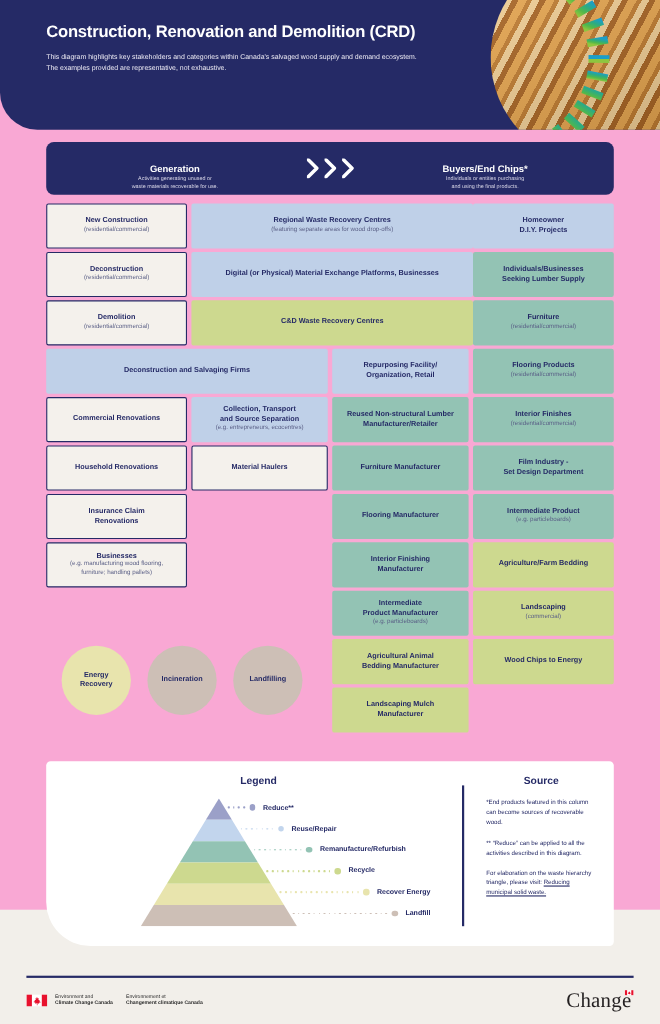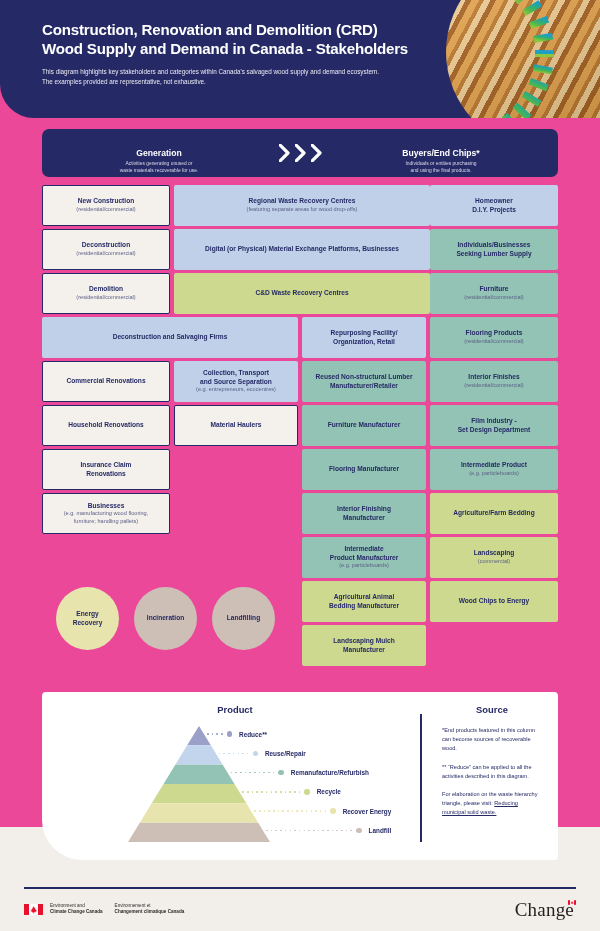--- a/index.html
+++ b/index.html
@@ -2,21 +2,21 @@
 <html><head>
 <meta charset="utf-8">
 <style>
   * { box-sizing: border-box; margin: 0; padding: 0; }
   html, body {
     width: 600px; height: 931px;
     background: #f2efea;
     font-family: "Liberation Sans", sans-serif;
     overflow: hidden;
   }
-  #page { position: relative; width: 600px; height: 827px; background: #ec4899; }
+  #page { position: relative; width: 600px; height: 827px; background: #f9a8d4; }
 
   
   .header {
     position: absolute; left: 0; top: 0; width: 600px; height: 118px;
     background: #252a66;
     border-bottom-left-radius: 34px;
     overflow: hidden;
   }
   .header-inner { position: absolute; left: 42px; top: 20px; width: 400px; }
   .header h1 {
@@ -148,21 +148,20 @@
           <line x1="140.65363831057812" y1="174.3744771167212" x2="149.3384989246933" y2="191.27338820925587" stroke="url(#arcg)" stroke-width="7"></line>
           <line x1="127.54448016166877" y1="179.67092080750126" x2="133.03608430361373" y2="197.8599912606105" stroke="url(#arcg)" stroke-width="7"></line>
           <line x1="113.69457671209338" y1="182.51389769452652" x2="115.81248642401357" y2="201.39548815857785" stroke="url(#arcg)" stroke-width="7"></line>
           <line x1="99.55899504795822" y1="182.8099959202663" x2="98.23362204681985" y2="201.76371287520294" stroke="url(#arcg)" stroke-width="7"></line>
           <line x1="85.60218880114132" y1="180.54948656803322" x2="80.87708094500908" y2="198.95256662947722" stroke="url(#arcg)" stroke-width="7"></line>
         </g>
     </svg>
     <div class="header-inner">
       <h1>
         <span>Construction, Renovation and Demolition (CRD)</span><br>
-        <span>Wood Supply and Demand in Canada - Stakeholders</span>
       </h1>
       <div class="subtitle">
         <span>This diagram highlights key stakeholders and categories within Canada's salvaged wood supply and demand ecosystem.</span><br>
         <span>The examples provided are representative, not exhaustive.</span>
       </div>
     </div>
   </div>
 
   <div class="flowbar" id="flowbar">
       <div class="flowcol">
@@ -301,21 +300,21 @@
       </div>
       <div class="circ circ-taupe" style="left: 92px; top: 402px; width: 63px; height: 63px;">
         <span>Incineration</span>
       </div>
       <div class="circ circ-taupe" style="left: 170px; top: 402px; width: 63px; height: 63px;">
         <span>Landfilling</span>
       </div>
     </div>
 
   <div class="bottom-card">
-    <div class="bc-title" style="left:28px; top:12px; width:330px;">Product</div>
+    <div class="bc-title" style="left:28px; top:12px; width:330px;">Legend</div>
     <div class="legend-wrap" id="legend-wrap">
       <svg class="funnel" id="funnel" viewBox="0 0 142 116">
           <polygon points="71,0 71,0 82.83333333333333,19.333333333333332 59.16666666666667,19.333333333333332" fill="#9ba0c8"></polygon>
           <polygon points="59.16666666666667,19.333333333333332 82.83333333333333,19.333333333333332 94.66666666666666,38.666666666666664 47.333333333333336,38.666666666666664" fill="#c2d5ed"></polygon>
           <polygon points="47.333333333333336,38.666666666666664 94.66666666666666,38.666666666666664 106.5,58 35.5,58" fill="#93c3b4"></polygon>
           <polygon points="35.5,58 106.5,58 118.33333333333333,77.33333333333333 23.666666666666668,77.33333333333333" fill="#cdd98f"></polygon>
           <polygon points="23.666666666666668,77.33333333333333 118.33333333333333,77.33333333333333 130.16666666666666,96.66666666666666 11.83333333333334,96.66666666666666" fill="#e8e4ad"></polygon>
           <polygon points="11.83333333333334,96.66666666666666 130.16666666666666,96.66666666666666 142,116 0,116" fill="#cdbfb6"></polygon>
         </svg>
     <div class="leg-row" style="top: 3px; left: 136.917px;">

